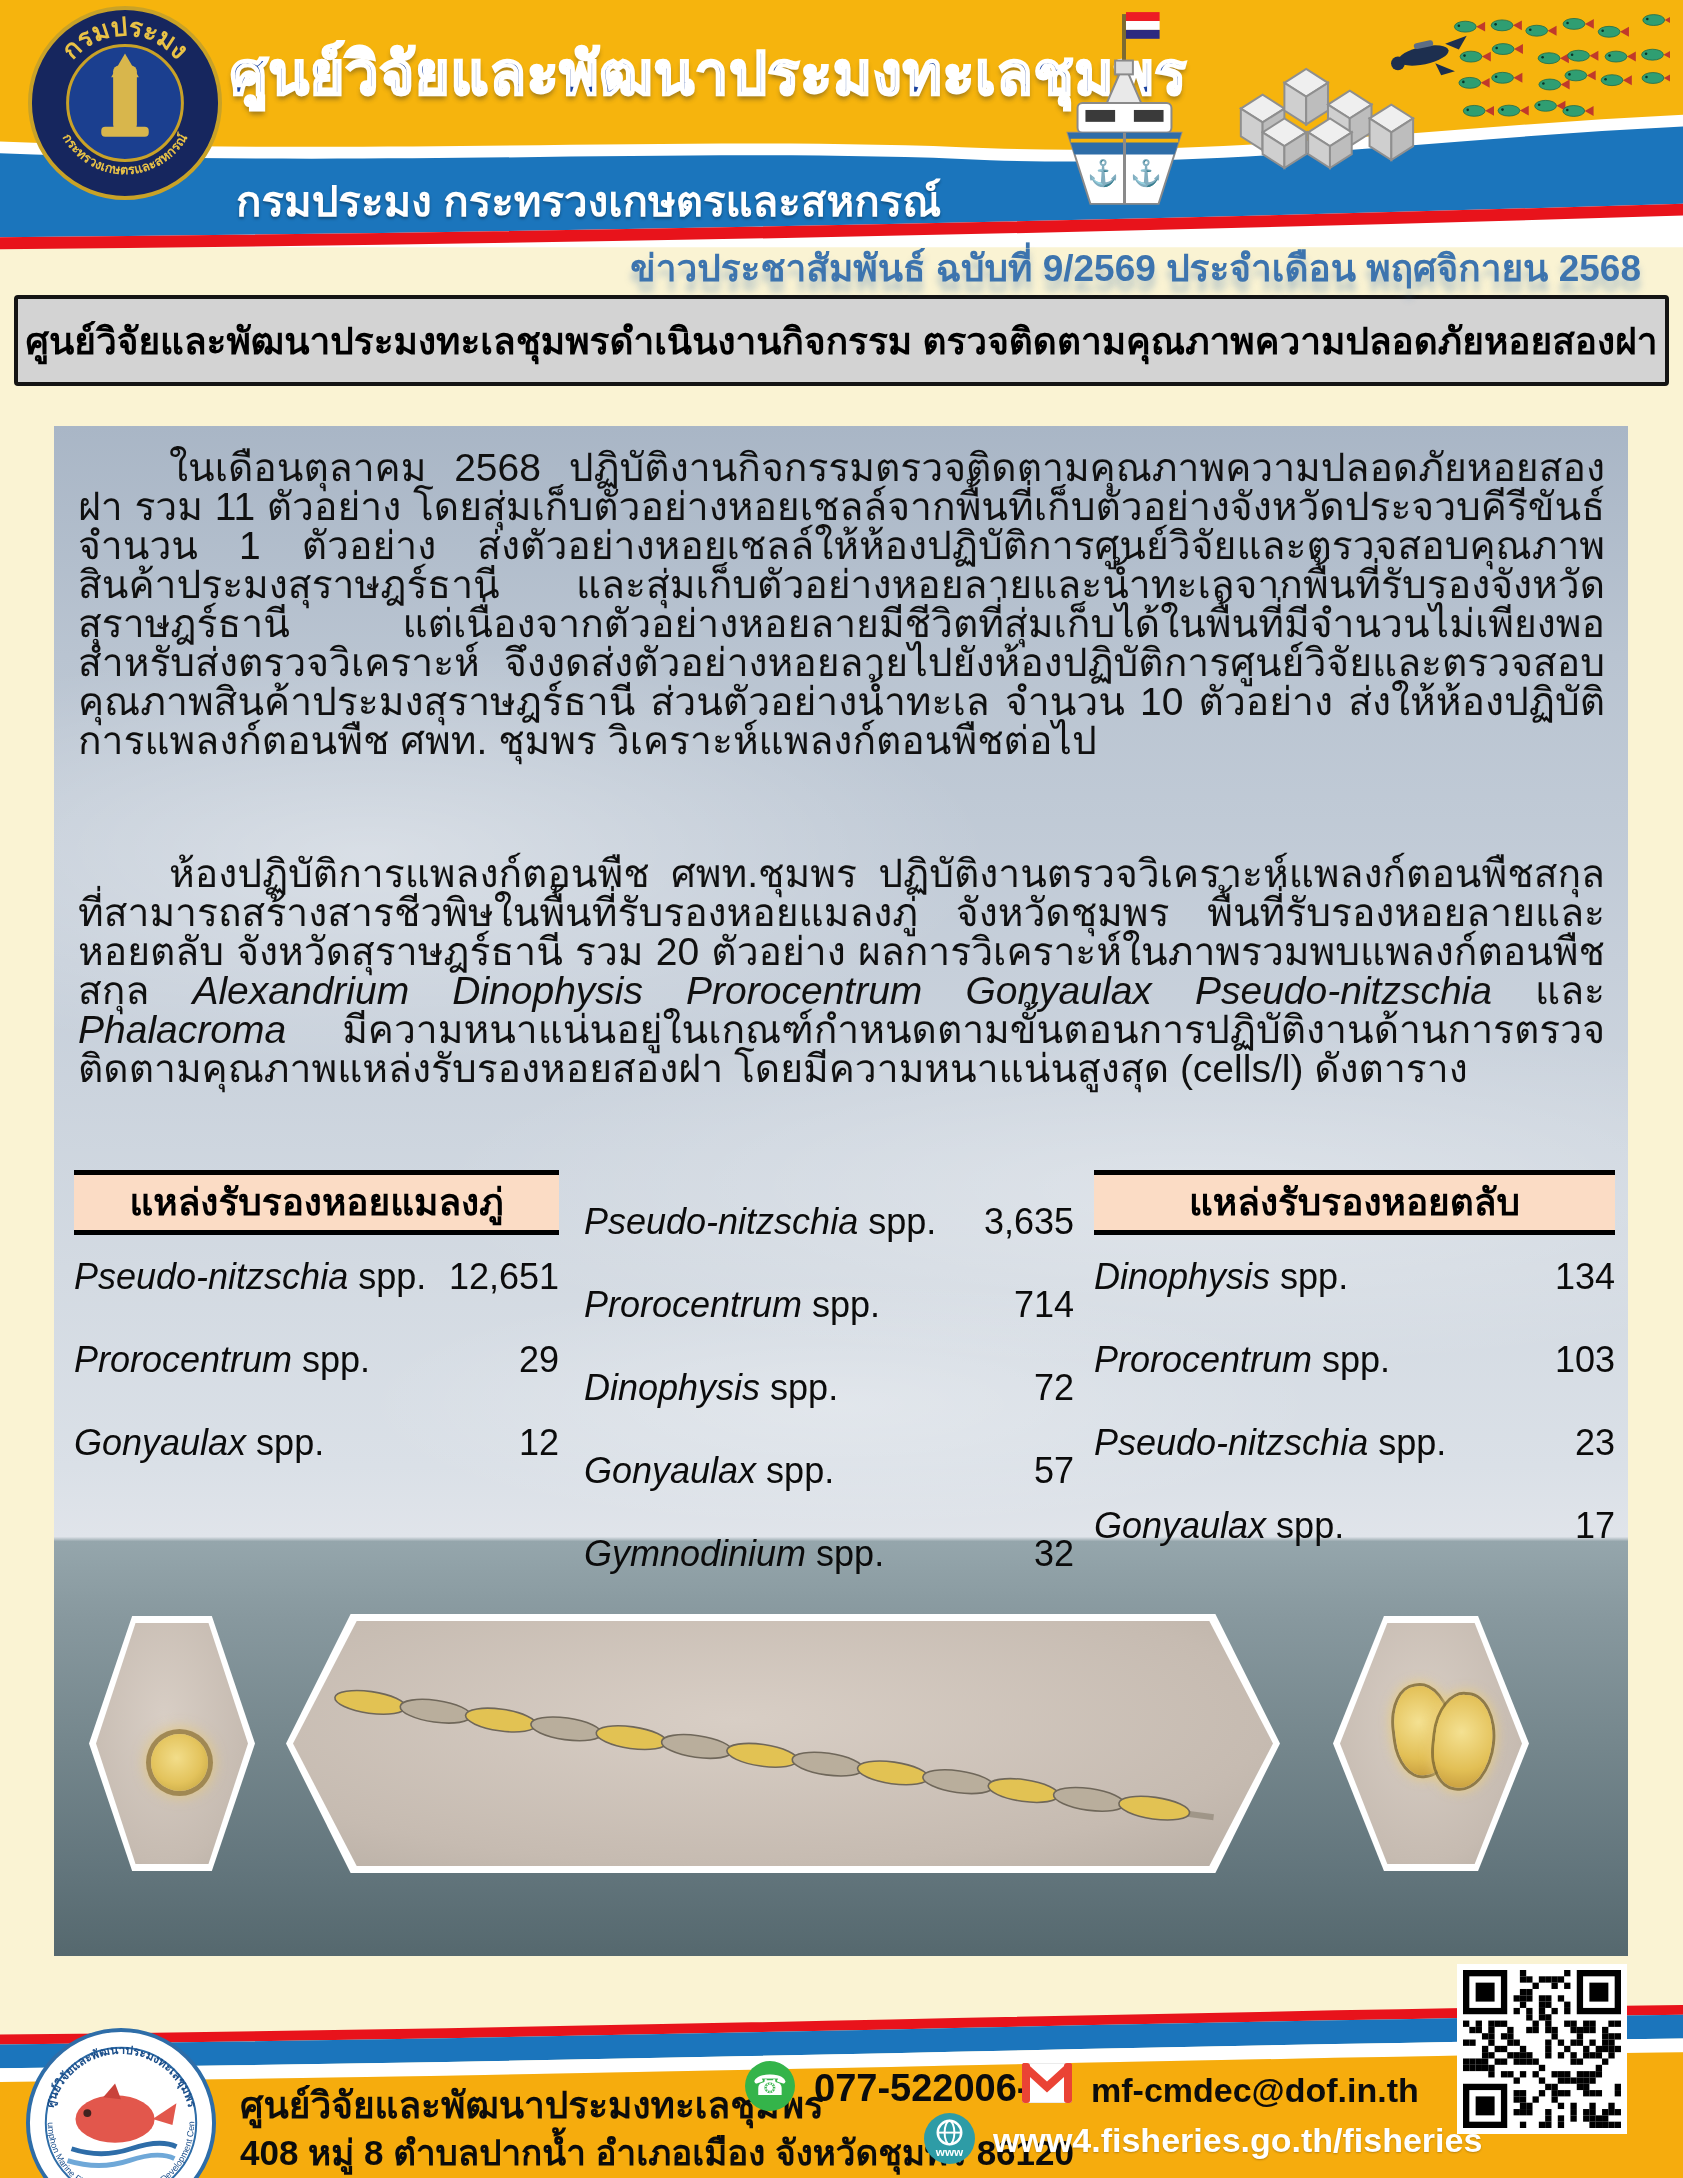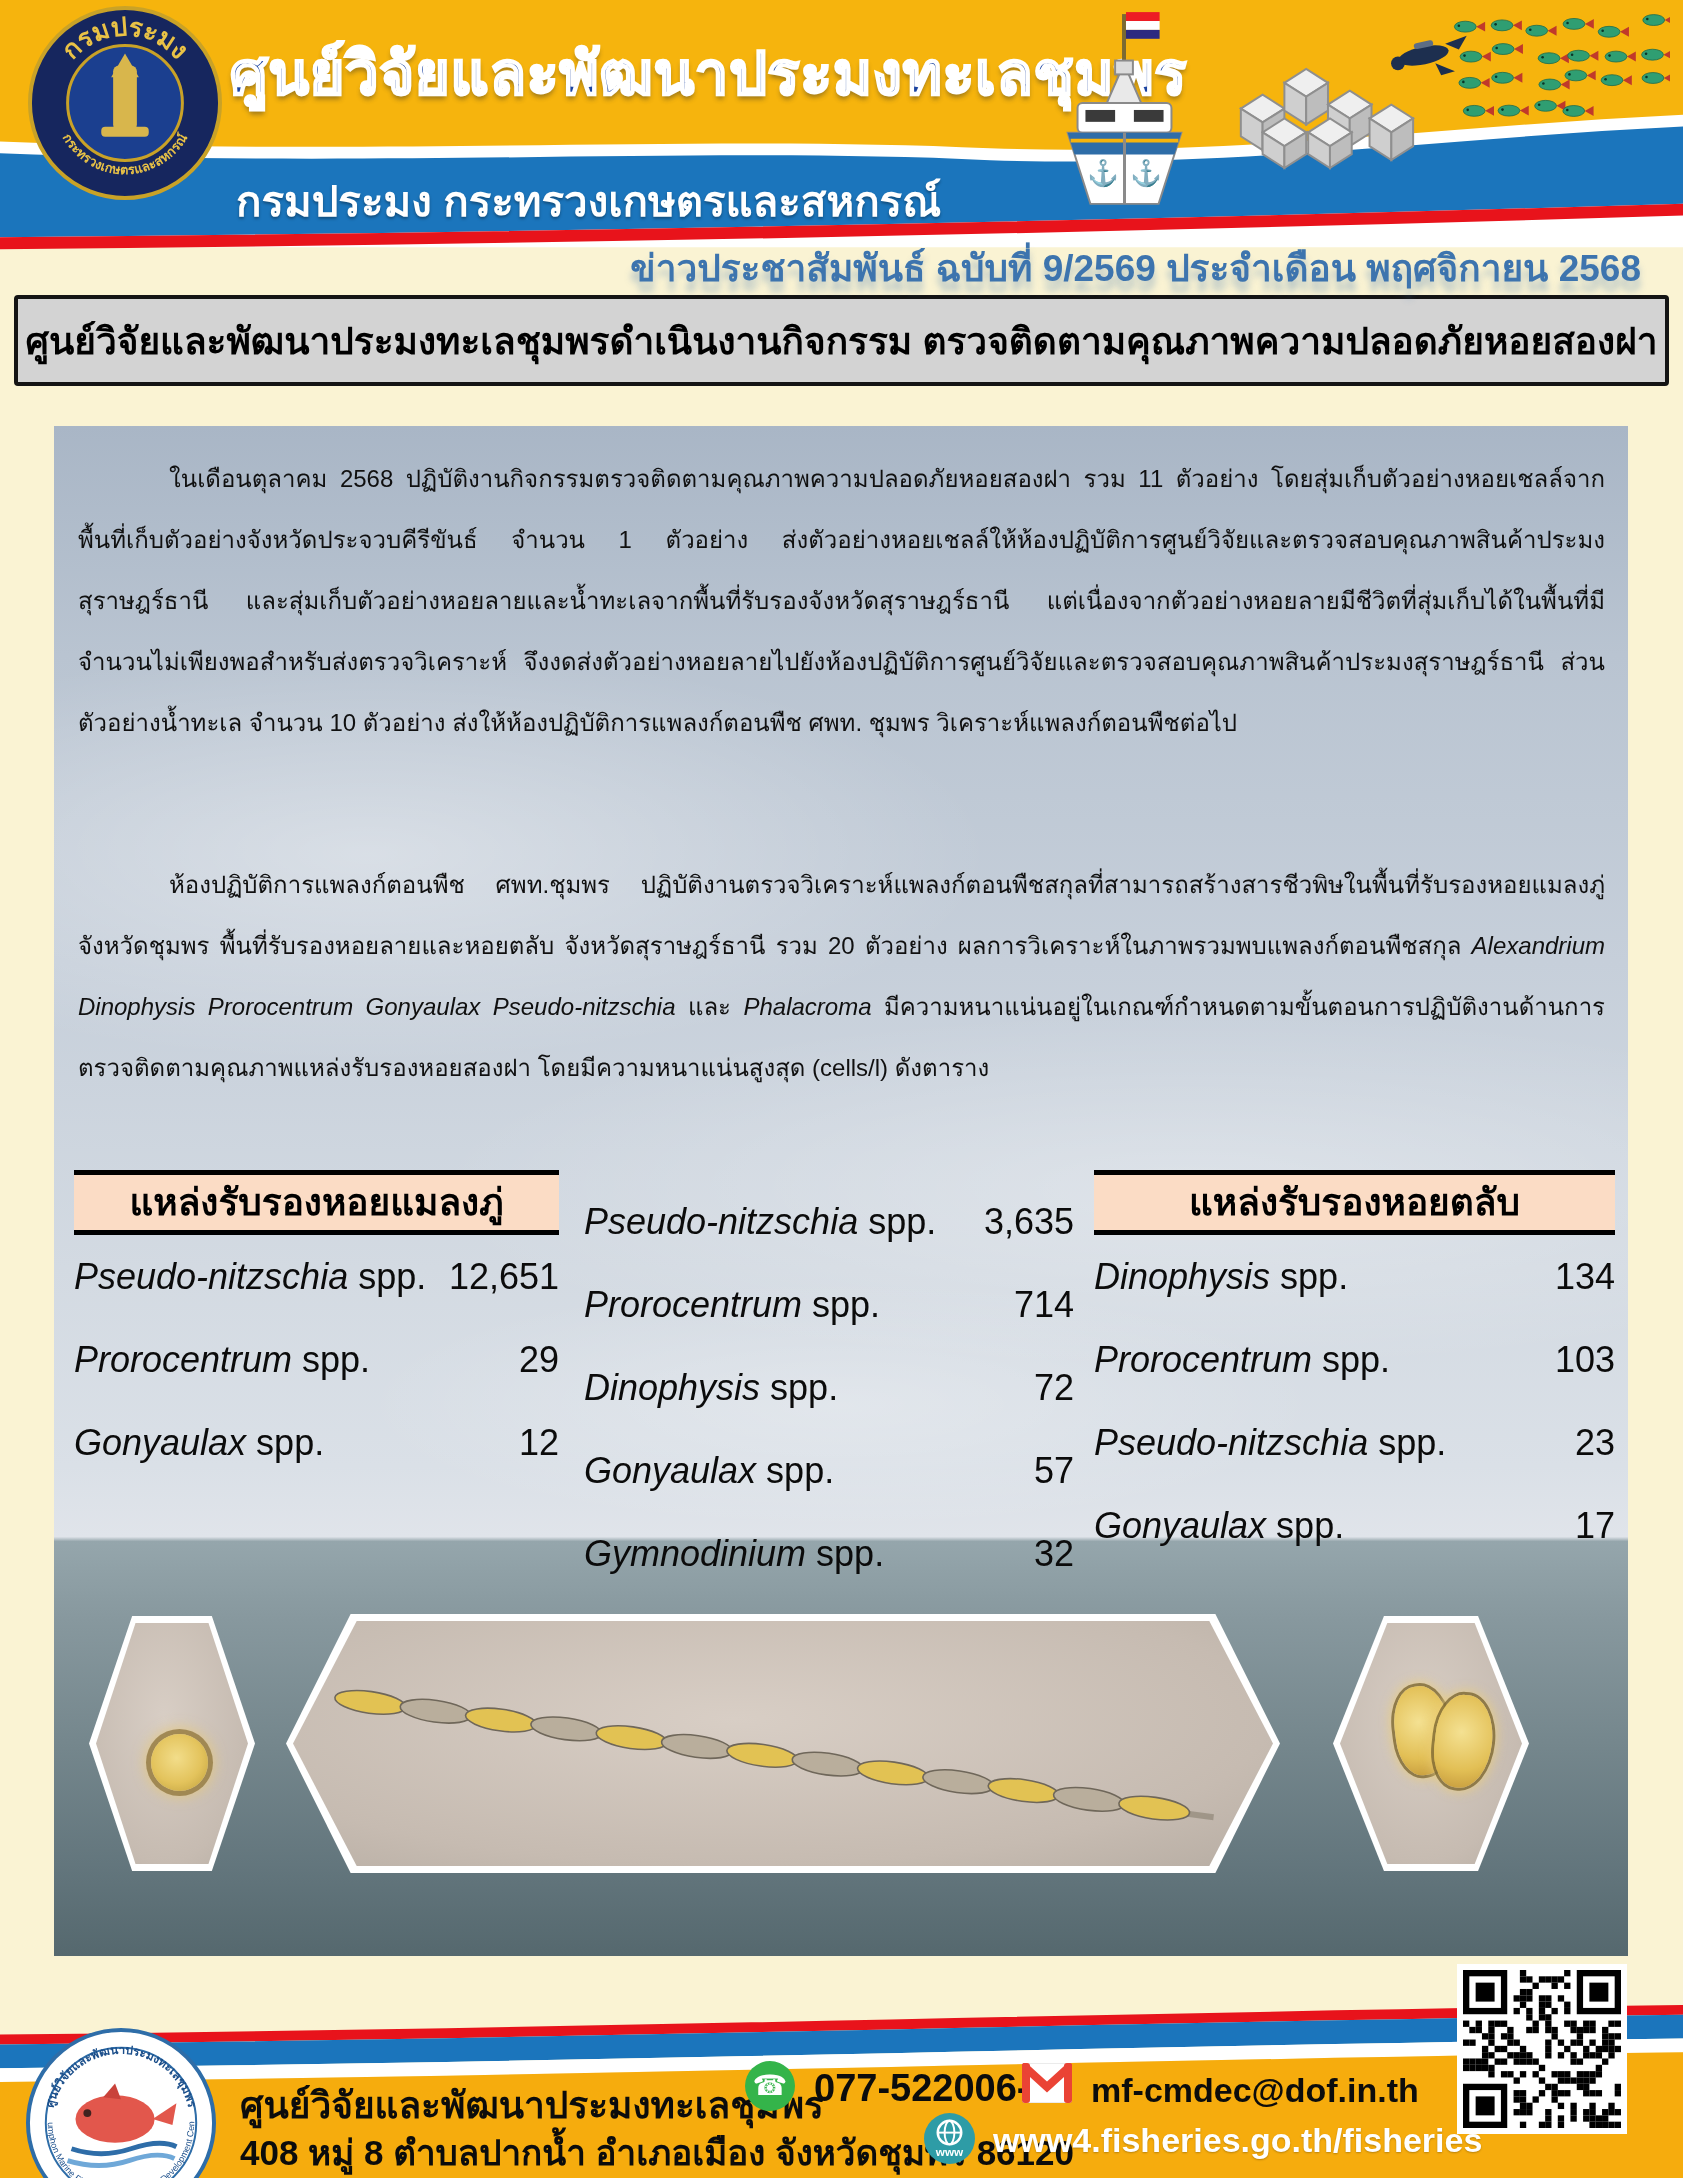--- a/index.html
+++ b/index.html
@@ -29,21 +29,21 @@
   #headline-bar span{font-size:37px;font-weight:bold;color:#000;white-space:nowrap;}
 
   
   #sea-card{left:54px;top:426px;width:1574px;height:1530px;overflow:hidden;
     background:
       radial-gradient(891px 297px at 20% 28%, rgba(255,255,255,.38), rgba(255,255,255,0) 70%),
       radial-gradient(1089px 257px at 72% 50%, rgba(255,255,255,.30), rgba(255,255,255,0) 70%),
       radial-gradient(693px 178px at 50% 64%, rgba(255,255,255,.25), rgba(255,255,255,0) 70%),
       linear-gradient(180deg,#A9B6C6 0%,#B9C4D1 15%,#C6CFDA 35%,#D3DAE2 55%,#DAE0E7 68%,
         #E0E4EA 72.6%,#95A6AC 72.9%,#87989E 78%,#75878D 86%,#63767D 94%,#55686E 100%);}
-  .para{position:absolute;left:24px;width:1527px;font-size:24px;line-height:61px;color:#101010;
+  .para{position:absolute;left:24px;width:1527px;font-size:39px;line-height:39px;color:#101010;
         text-align:justify;text-indent:91px;}
   #para-1{top:22px;}
   #para-2{top:428px;}
   .genus-italic{font-style:italic;}
 
   
   #tables-strip{position:absolute;left:20px;top:744px;width:1540px;display:flex;}
   .data-table{flex:none;}
   #table-1{width:485px;margin-right:25px;}
   #table-2{width:490px;margin-right:20px;}

